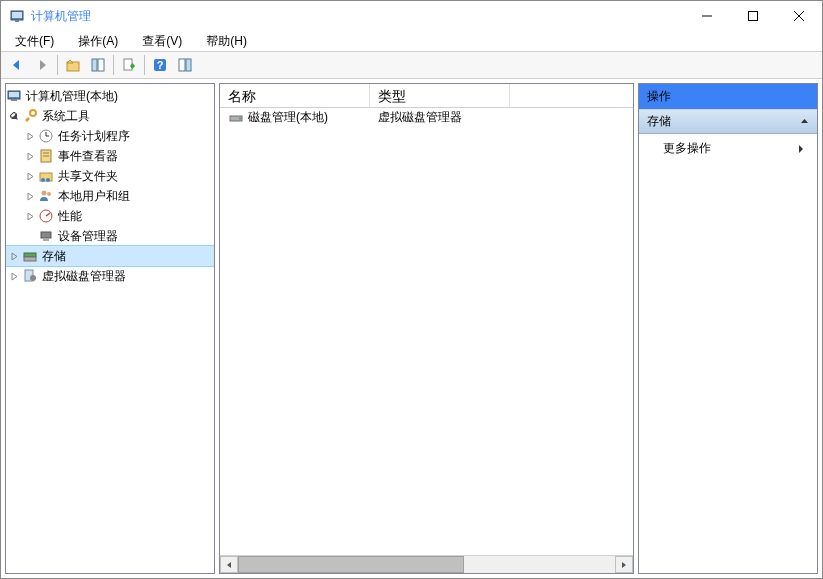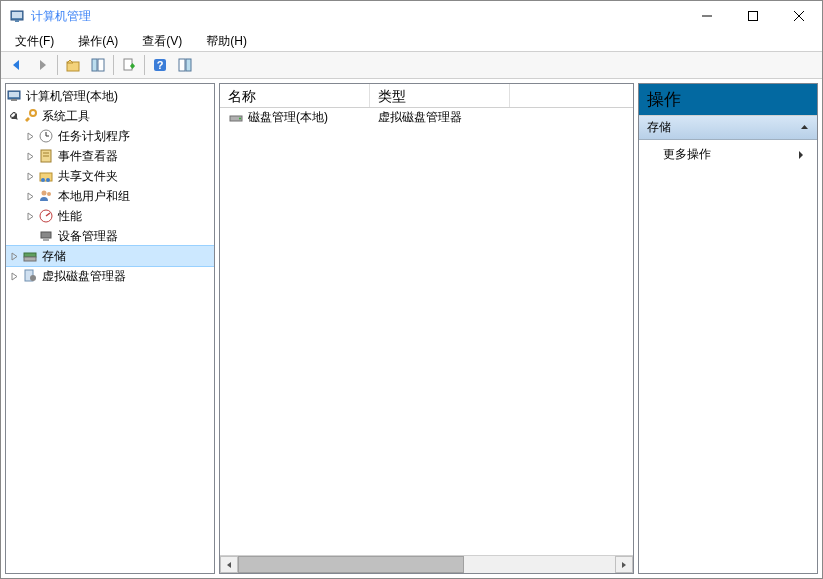--- a/index.html
+++ b/index.html
@@ -26,21 +26,21 @@
 .list-header .col { padding: 4px 8px; border-right: 1px solid #e0e0e0; font-size: 14px; }
 .list-body { flex: 1; overflow: auto; }
 .list-row { display: flex; height: 20px; align-items: flex-end; }
 .list-row .cell { padding: 2px 8px; overflow: hidden; white-space: nowrap; display: flex; align-items: center; }
 .list-row .cell .node-icon { margin-right: 4px; }
 .hscroll { height: 18px; background: #f0f0f0; border-top: 1px solid #d0d0d0; display: flex; align-items: stretch; }
 .hscroll .arrow { width: 18px; display: flex; align-items: center; justify-content: center; background: #f0f0f0; border: 1px solid #c0c0c0; }
 .hscroll .track { flex: 1; position: relative; }
 .hscroll .thumb { position: absolute; left: 0; top: 0; bottom: 0; width: 60%; background: #c0c0c0; border: 1px solid #a0a0a0; }
 .actions-pane { width: 180px; border: 1px solid #828790; margin: 4px 4px 4px 0; background: #fff; display: flex; flex-direction: column; }
-.actions-header { background: #0369a1; padding: 4px 8px; border-bottom: 1px solid #d0d0d0; font-size: 17px; }
+.actions-header { background: #3b82f6; padding: 4px 8px; border-bottom: 1px solid #d0d0d0; font-size: 12px; }
 .actions-section { background: linear-gradient(#d6e6f6, #b8d0e8); padding: 3px 8px; border-bottom: 1px solid #a0b0c0; display: flex; justify-content: space-between; align-items: center; font-size: 12px; }
 .action-item { padding: 6px 12px 6px 24px; display: flex; justify-content: space-between; align-items: center; }
 svg { display: block; }
 </style>
 </head>
 <body>
 
 <div class="titlebar">
   <span class="app-icon">
     <svg width="16" height="16">

